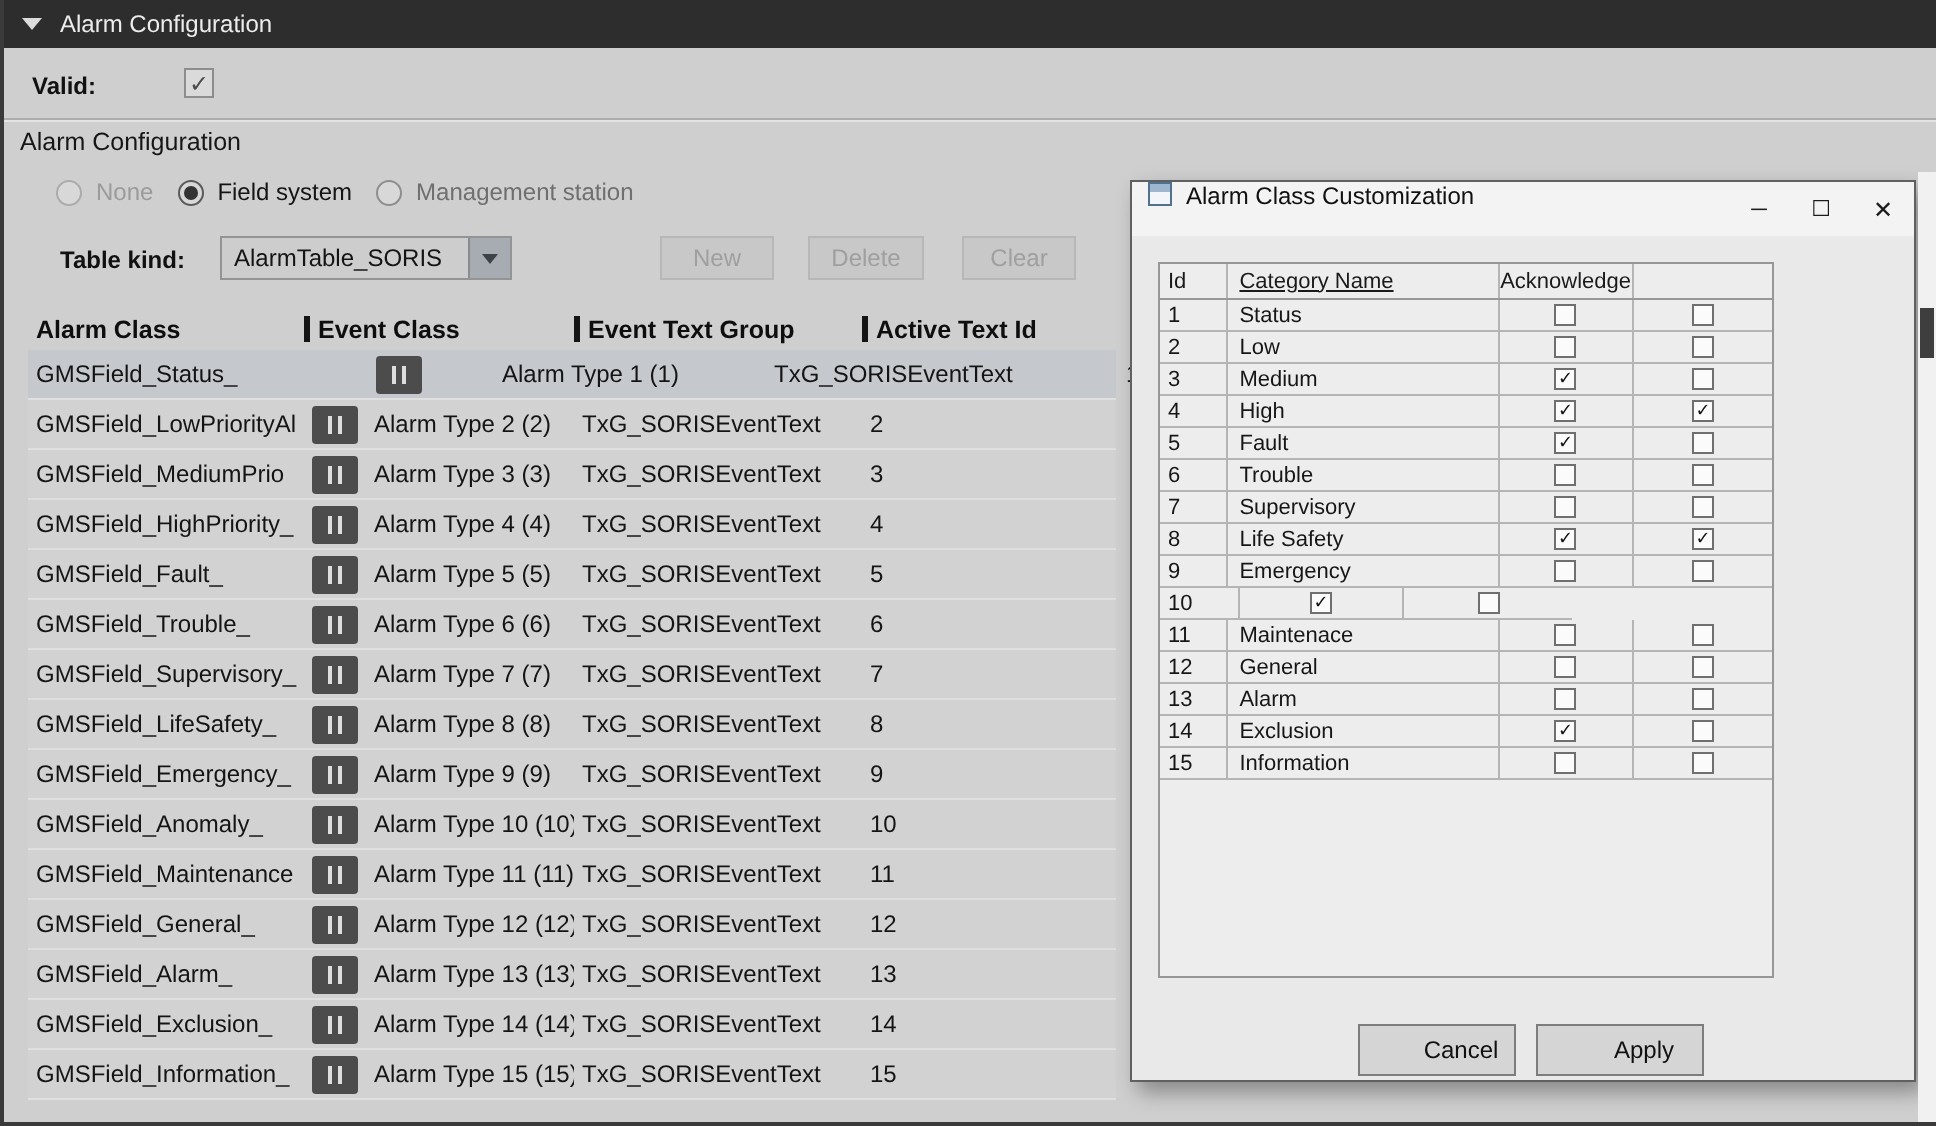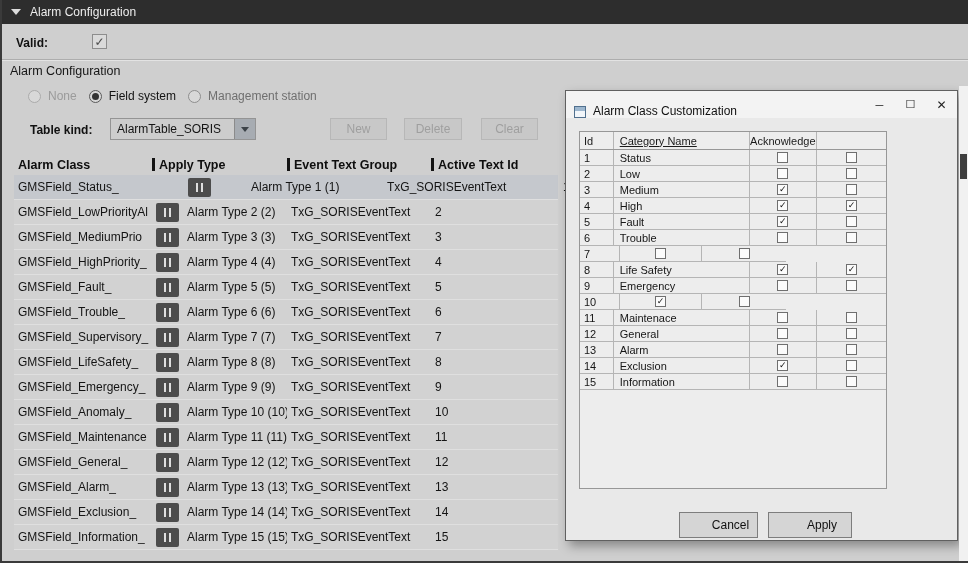--- a/index.html
+++ b/index.html
@@ -80,21 +80,21 @@
 .right-strip { position: absolute; left: 959px; top: 86px; width: 9px; height: 477px; background: #f1f1f1; z-index: 35; }
 .right-thumb { position: absolute; left: 1px; top: 68px; width: 7px; height: 25px; background: #3e3e3e; }
 
 
 .dialog {
   position: absolute; left: 565px; top: 90px; width: 393px; height: 451px;
   background: #e9e9e9; border: 1px solid #606060;
   box-shadow: 4px 5px 10px rgba(0,0,0,.35);
   z-index: 30;
 }
-.dlg-titlebar { height: 27px; background: #f3f3f3; display: flex; align-items: flex-end; padding-left: 8px; }
+.dlg-titlebar { height: 27px; background: #f3f3f3; display: flex; align-items: flex-start; padding-left: 8px; }
 .dlg-icon { width: 12px; height: 12px; border: 1px solid #51708e; background: linear-gradient(#9db7cf 0 4px, #f2f6fa 4px); margin-right: 7px; flex: none; }
 .dlg-title { font-size: 12px; color: #101010; white-space: nowrap; }
 .dlg-controls { margin-left: auto; display: flex; height: 100%; }
 .dlg-btn { width: 31px; height: 100%; display: flex; align-items: center; justify-content: center; font-size: 11px; color: #1c1c1c; }
 .dlg-btn.close { font-size: 12px; }
 
 .dlg-table { position: absolute; left: 13px; top: 40px; width: 308px; height: 358px; background: #ededed; border: 1px solid #979797; overflow: hidden; }
 .dt-header { display: flex; height: 18px; border-bottom: 1px solid #979797; }
 .dh { font-size: 11px; color: #1a1a1a; display: flex; align-items: center; border-right: 1px solid #b5b5b5; overflow: hidden; white-space: nowrap; }
 .dh.dh0 { width: 40px; padding-left: 4px; }
@@ -153,21 +153,21 @@
       <i class="tri-down"></i>
     </span>
 </div>
 <button class="gbtn" id="btn-new">New</button>
 <button class="gbtn" id="btn-delete">Delete</button>
 <button class="gbtn" id="btn-clear">Clear</button>
 
 <div class="mt-header">
     <div class="mh-cell mh0">Alarm Class</div>
     <div class="mh-bar"></div>
-    <div class="mh-cell mh1">Apply Type</div>
+    <div class="mh-cell mh1">Event Class</div>
     <div class="mh-bar"></div>
     <div class="mh-cell mh2">Event Text Group</div>
     <div class="mh-bar"></div>
     <div class="mh-cell mh3">Active Text Id</div>
     <div class="mh-bar"></div>
   </div>
 <div class="mt-body">
     <div class="atr selected">
       <div class="mcell">GMSField_Status_</div>
       <div class="mcell c-icon">
@@ -427,20 +427,21 @@
           <div class="dc d-name">Trouble</div>
           <div class="dc d-ack">
             <span class="cb"></span>
           </div>
           <div class="dc d-reset">
             <span class="cb"></span>
           </div>
         </div>
         <div class="dtr">
           <div class="dc d-id">7</div>
+          <div class="dc d-name">Supervisory</div>
           <div class="dc d-ack">
             <span class="cb"></span>
           </div>
           <div class="dc d-reset">
             <span class="cb"></span>
           </div>
         </div>
         <div class="dtr">
           <div class="dc d-id">8</div>
           <div class="dc d-name">Life Safety</div>

